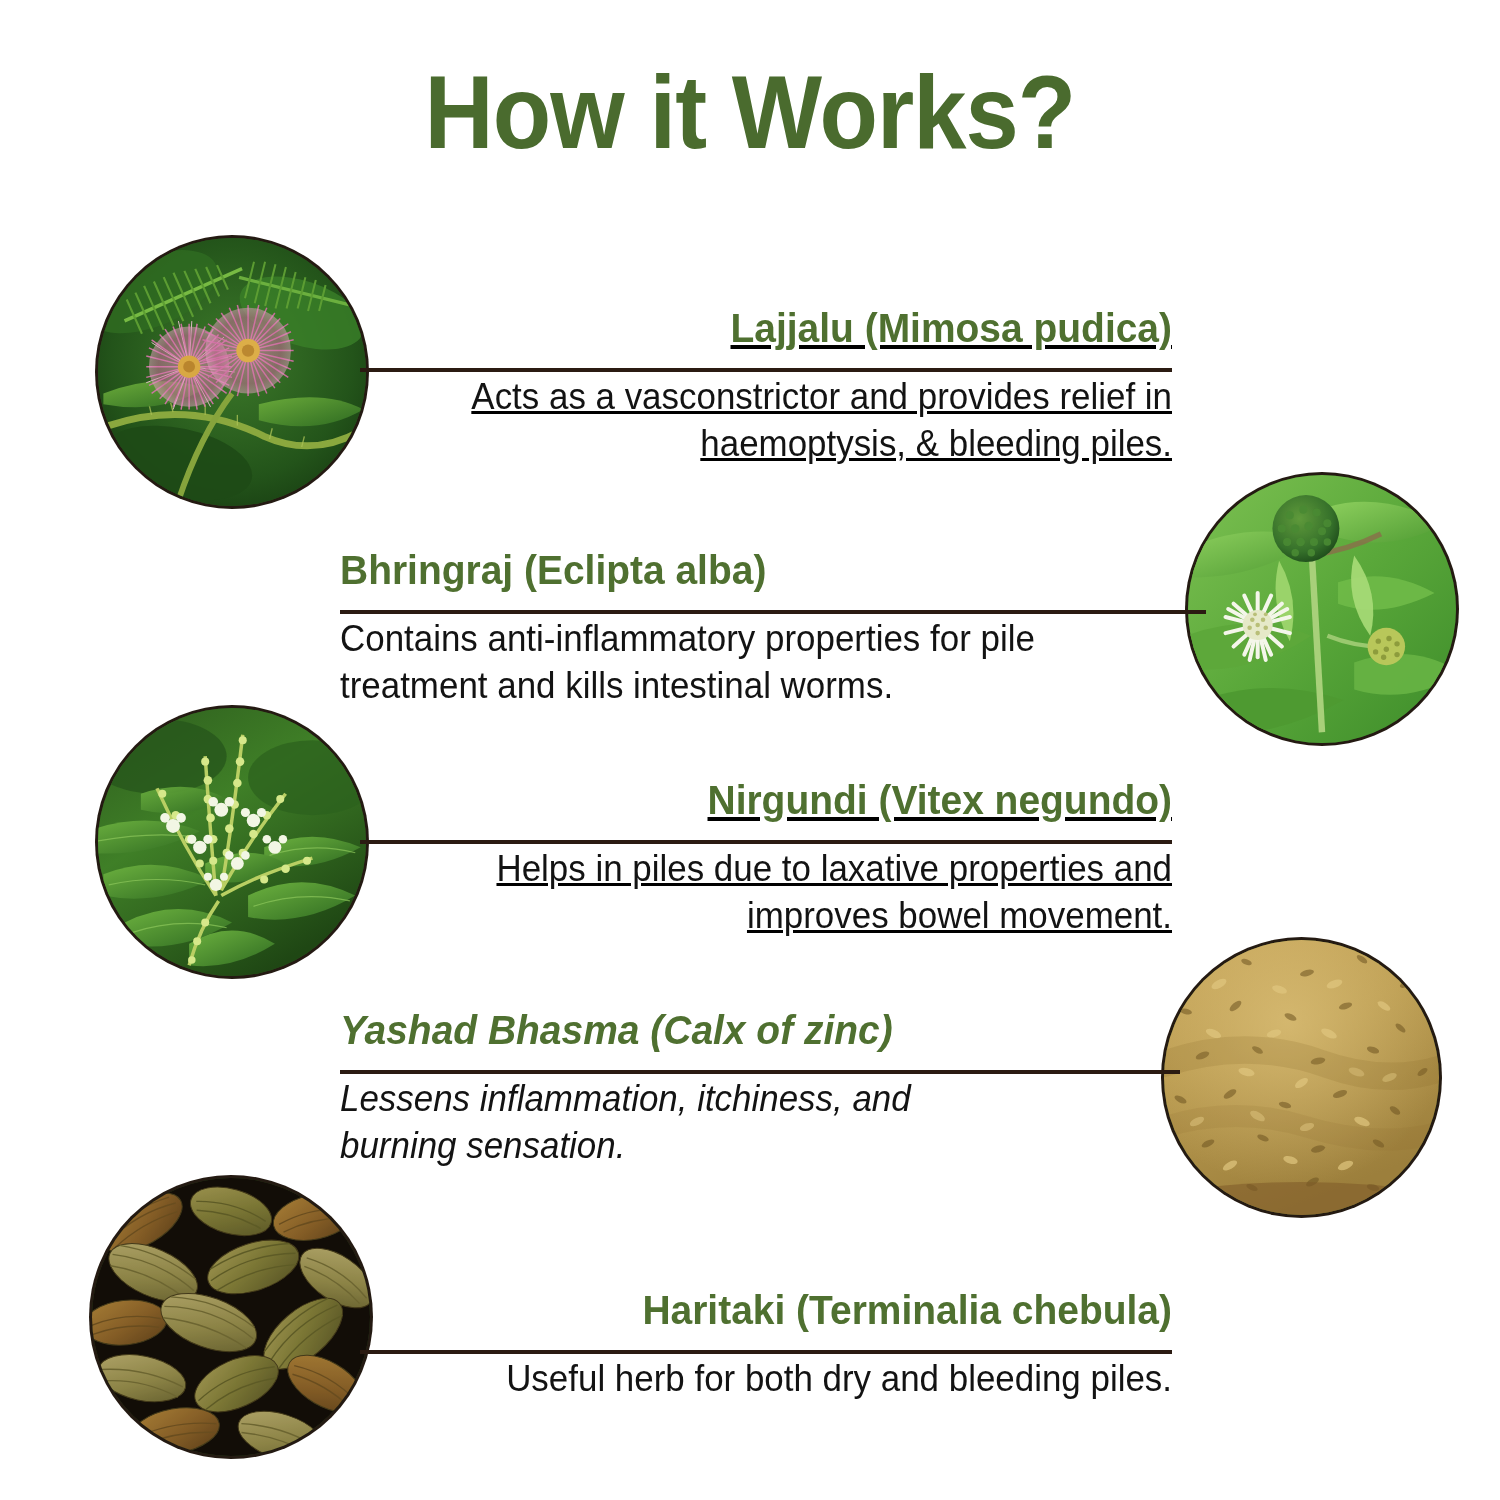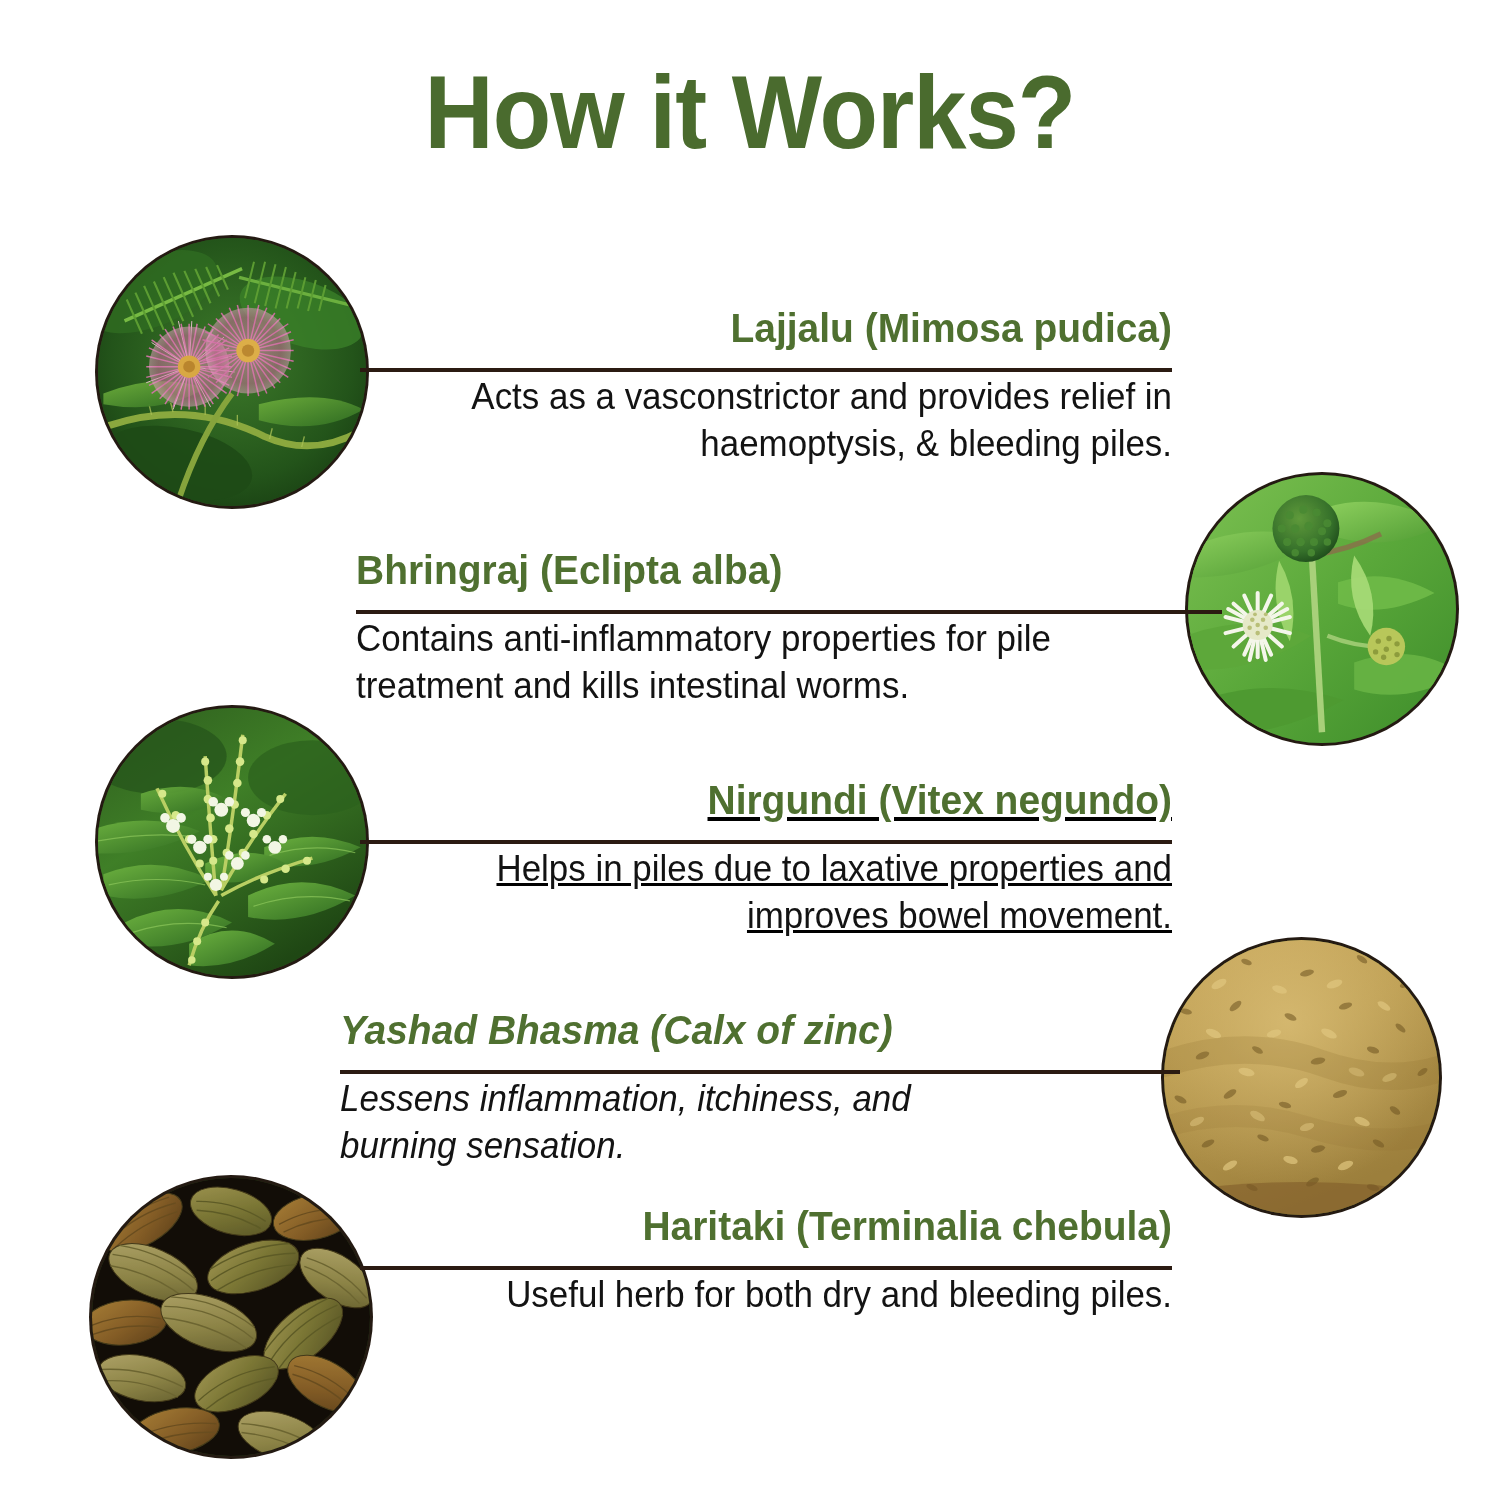--- a/index.html
+++ b/index.html
@@ -264,21 +264,21 @@
                 <line x1="0" y1="0" x2="-4" y2="-17"></line>
             </g>
             <circle cx="0" cy="0" r="16" fill="url(#m_flw)" opacity="0.5"></circle>
             <circle cx="0" cy="0" r="4.4" fill="#dcae48"></circle>
             <circle cx="0" cy="0" r="2.3" fill="#bb8830"></circle>
           </g>
         </g>
       </svg>
     </div>
 
-    <div class="textblock ta-right" style="left:360px; top:306px; width:812px;">
+    <div class="textblock ta-right" style="left:360px; top:306px; width:812px;text-decoration:underline;">
       <div class="heading ta-right">Lajjalu (Mimosa pudica)</div>
       <div class="rule" style="left:0; top:62px; width:812px;"></div>
       <div class="desc ta-right" style="margin-top:22px;">Acts as a vasconstrictor and provides relief in haemoptysis, &amp; bleeding piles.</div>
     </div>
   </div>
 
   <div class="row">
     <div class="circle" style="left:1188px; top:475px; width:268px; height:268px;">
       <svg viewBox="0 0 100 100" preserveAspectRatio="xMidYMid slice">
         <defs>
@@ -375,21 +375,21 @@
               <circle cx="4" cy="-1" r="1"></circle>
             <circle cx="-4" cy="2" r="1"></circle>
               <circle cx="0" cy="1" r="1"></circle>
               <circle cx="4" cy="3" r="1"></circle>
             <circle cx="-1" cy="4" r="1"></circle>
           </g>
         </g>
       </svg>
     </div>
 
-    <div class="textblock ta-left" style="left:340px; top:548px; width:810px;margin-left:16px;">
+    <div class="textblock ta-left" style="left:340px; top:548px; width:810px;">
       <div class="heading ta-left">Bhringraj (Eclipta alba)</div>
       <div class="rule" style="left:0; top:62px; width:866px;"></div>
       <div class="desc ta-left" style="margin-top:22px;">Contains anti-inflammatory properties for pile treatment and kills intestinal worms.</div>
     </div>
   </div>
 
   <div class="row">
     <div class="circle" style="left:98px; top:708px; width:268px; height:268px;">
       <svg viewBox="0 0 100 100" preserveAspectRatio="xMidYMid slice">
         <defs>
@@ -707,20 +707,20 @@
             <ellipse cx="68" cy="93" rx="16" ry="8" fill="url(#h_c)"></ellipse>
             <g stroke="#7d7639" stroke-width="0.5" fill="none">
               <path d="M53 93 Q68 89 83 93"></path>
                 <path d="M54 96 Q68 93 82 96"></path>
             </g>
           </g>
         </g>
       </svg>
     </div>
 
-    <div class="textblock ta-right" style="left:360px; top:1204px; width:812px;">
+    <div class="textblock ta-right" style="left:360px; top:1288px; width:812px;">
       <div class="heading ta-right">Haritaki (Terminalia chebula)</div>
       <div class="rule" style="left:0; top:62px; width:812px;"></div>
       <div class="desc ta-right" style="margin-top:22px;">Useful herb for both dry and bleeding piles.</div>
     </div>
   </div>
 
 </div>
 
 </body></html>

